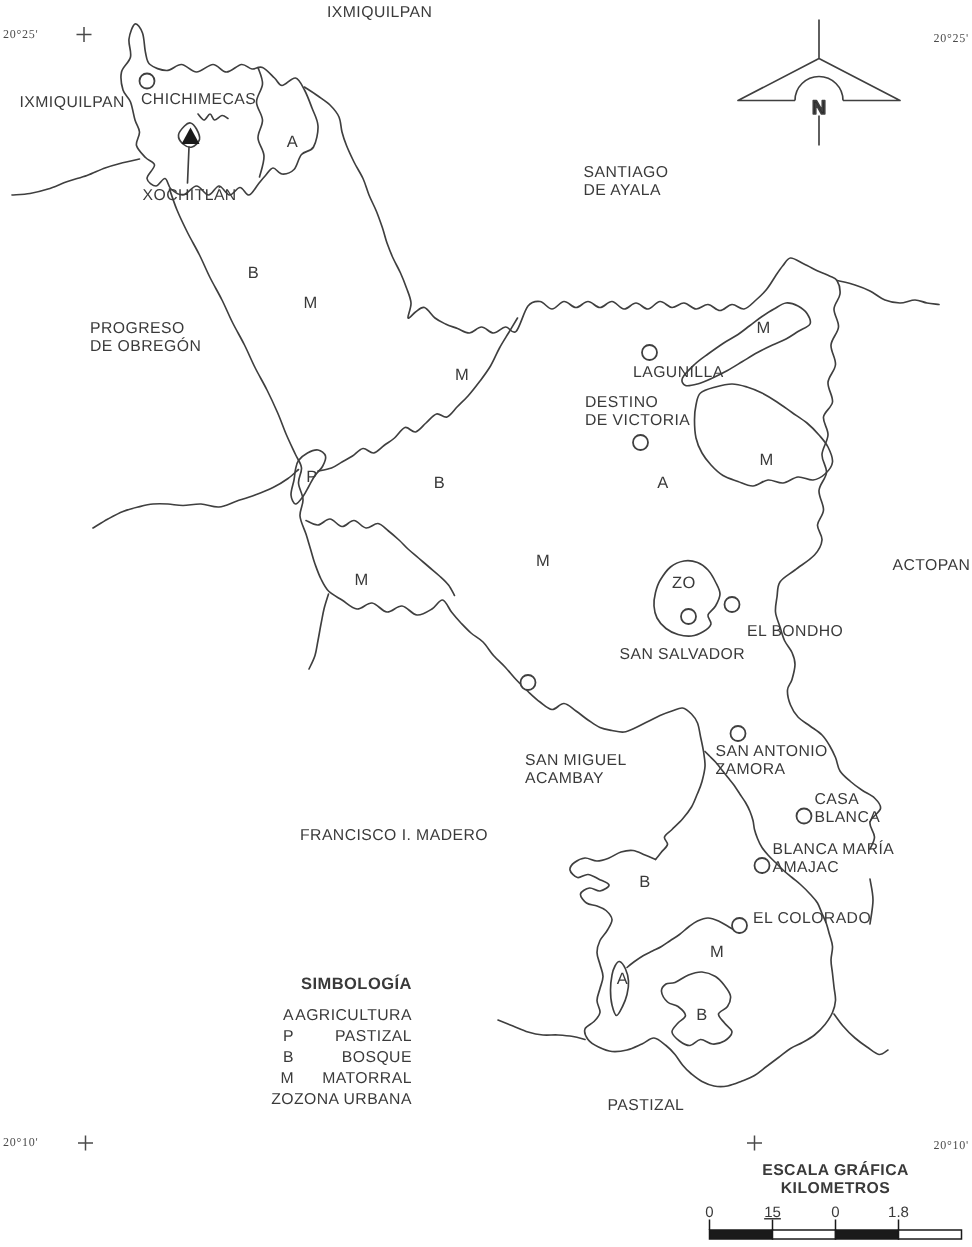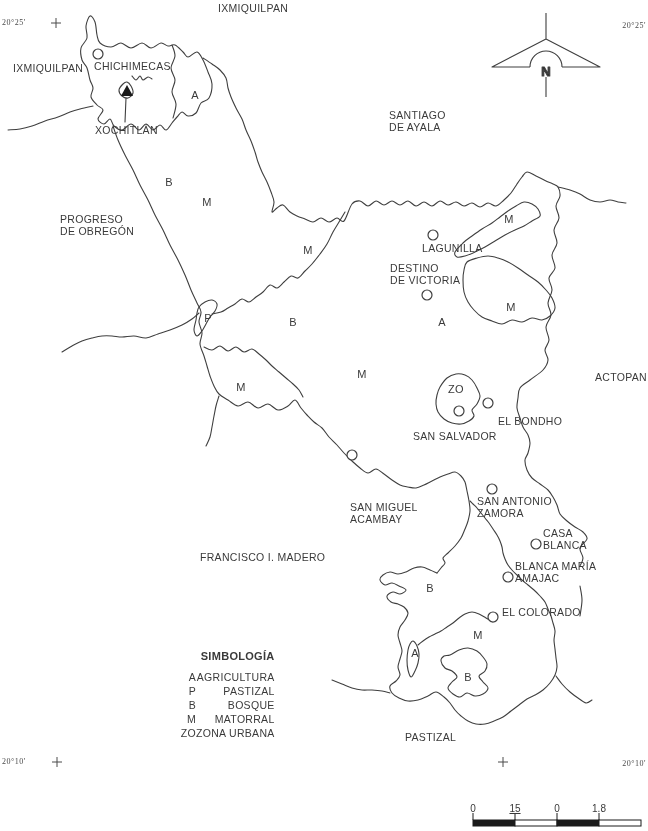--- a/index.html
+++ b/index.html
@@ -124,20 +124,24 @@
             <td>MATORRAL</td>
           </tr>
           <tr>
             <td class="sym">ZO</td>
             <td>ZONA URBANA</td>
           </tr>
         </tbody>
       </table>
   </div>
 
+  <div id="scale-title">
+    <div>ESCALA GRÁFICA</div>
+    <div>KILOMETROS</div>
+  </div>
 
   <div id="labels-layer">
       <div class="lbl" style="left: 218px; top: 3px;">IXMIQUILPAN</div>
       <div class="lbl" style="left: 13px; top: 63px;">IXMIQUILPAN</div>
       <div class="lbl" style="left: 94px; top: 61px;">CHICHIMECAS</div>
       <div class="lbl" style="left: 95px; top: 125px;">XOCHITLÁN</div>
       <div class="lbl" style="left: 389px; top: 110px;">SANTIAGO
 DE AYALA</div>
       <div class="lbl" style="left: 60px; top: 214px;">PROGRESO
 DE OBREGÓN</div>

